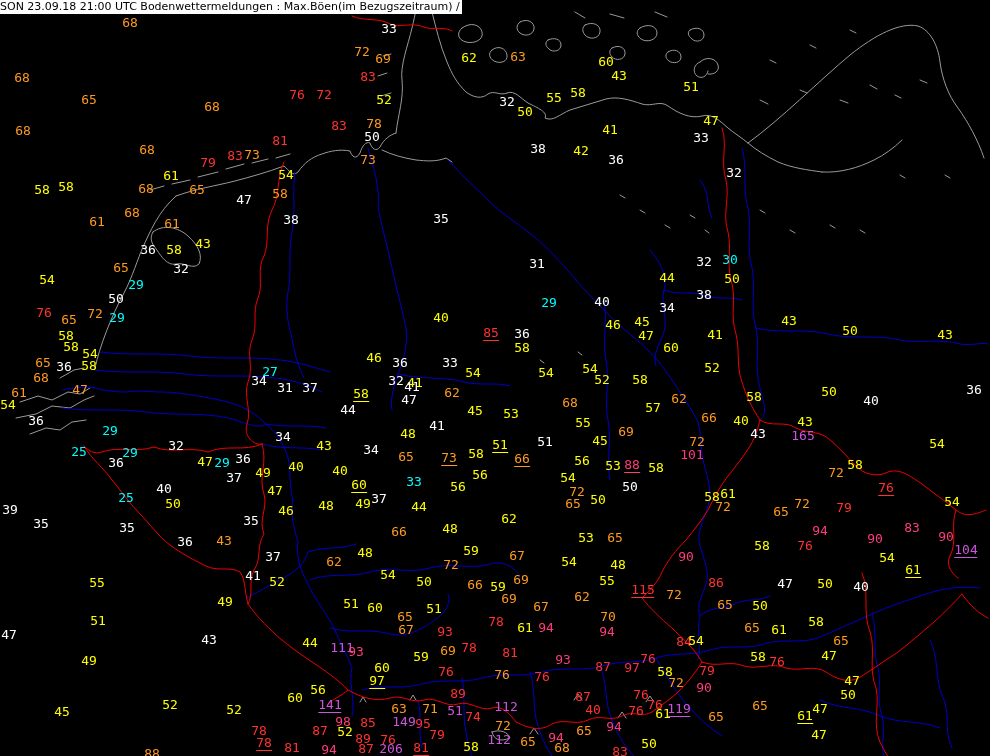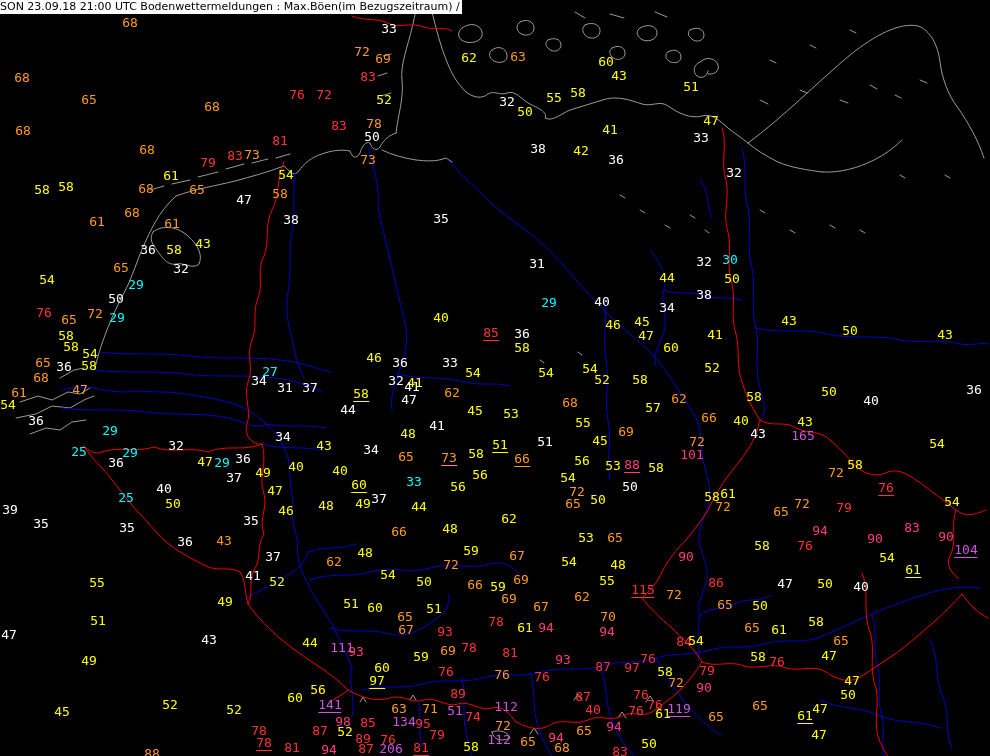--- a/index.html
+++ b/index.html
@@ -377,21 +377,21 @@
       <span class="st c-r" style="left: 542px; top: 677px;">76</span>
       <span class="st c-r" style="left: 458px; top: 694px;">89</span>
       <span class="st c-v" style="left: 455px; top: 711px;">51</span>
       <span class="st c-o" style="left: 430px; top: 709px;">71</span>
       <span class="st c-o" style="left: 399px; top: 709px;">63</span>
       <span class="st c-r" style="left: 473px; top: 717px;">74</span>
       <span class="st c-v" style="left: 506px; top: 707px;">112</span>
       <span class="st c-v u" style="left: 330px; top: 706px;">141</span>
       <span class="st c-p" style="left: 343px; top: 722px;">98</span>
       <span class="st c-r" style="left: 368px; top: 723px;">85</span>
-      <span class="st c-v" style="left: 404px; top: 722px;">134</span>
+      <span class="st c-v" style="left: 404px; top: 722px;">149</span>
       <span class="st c-r" style="left: 423px; top: 724px;">95</span>
       <span class="st c-y" style="left: 345px; top: 732px;">52</span>
       <span class="st c-r" style="left: 437px; top: 735px;">79</span>
       <span class="st c-o" style="left: 503px; top: 726px;">72</span>
       <span class="st c-v" style="left: 499px; top: 740px;">112</span>
       <span class="st c-r" style="left: 363px; top: 739px;">89</span>
       <span class="st c-r" style="left: 388px; top: 740px;">76</span>
       <span class="st c-r" style="left: 366px; top: 749px;">87</span>
       <span class="st c-v u" style="left: 391px; top: 750px;">206</span>
       <span class="st c-r u" style="left: 421px; top: 749px;">81</span>

